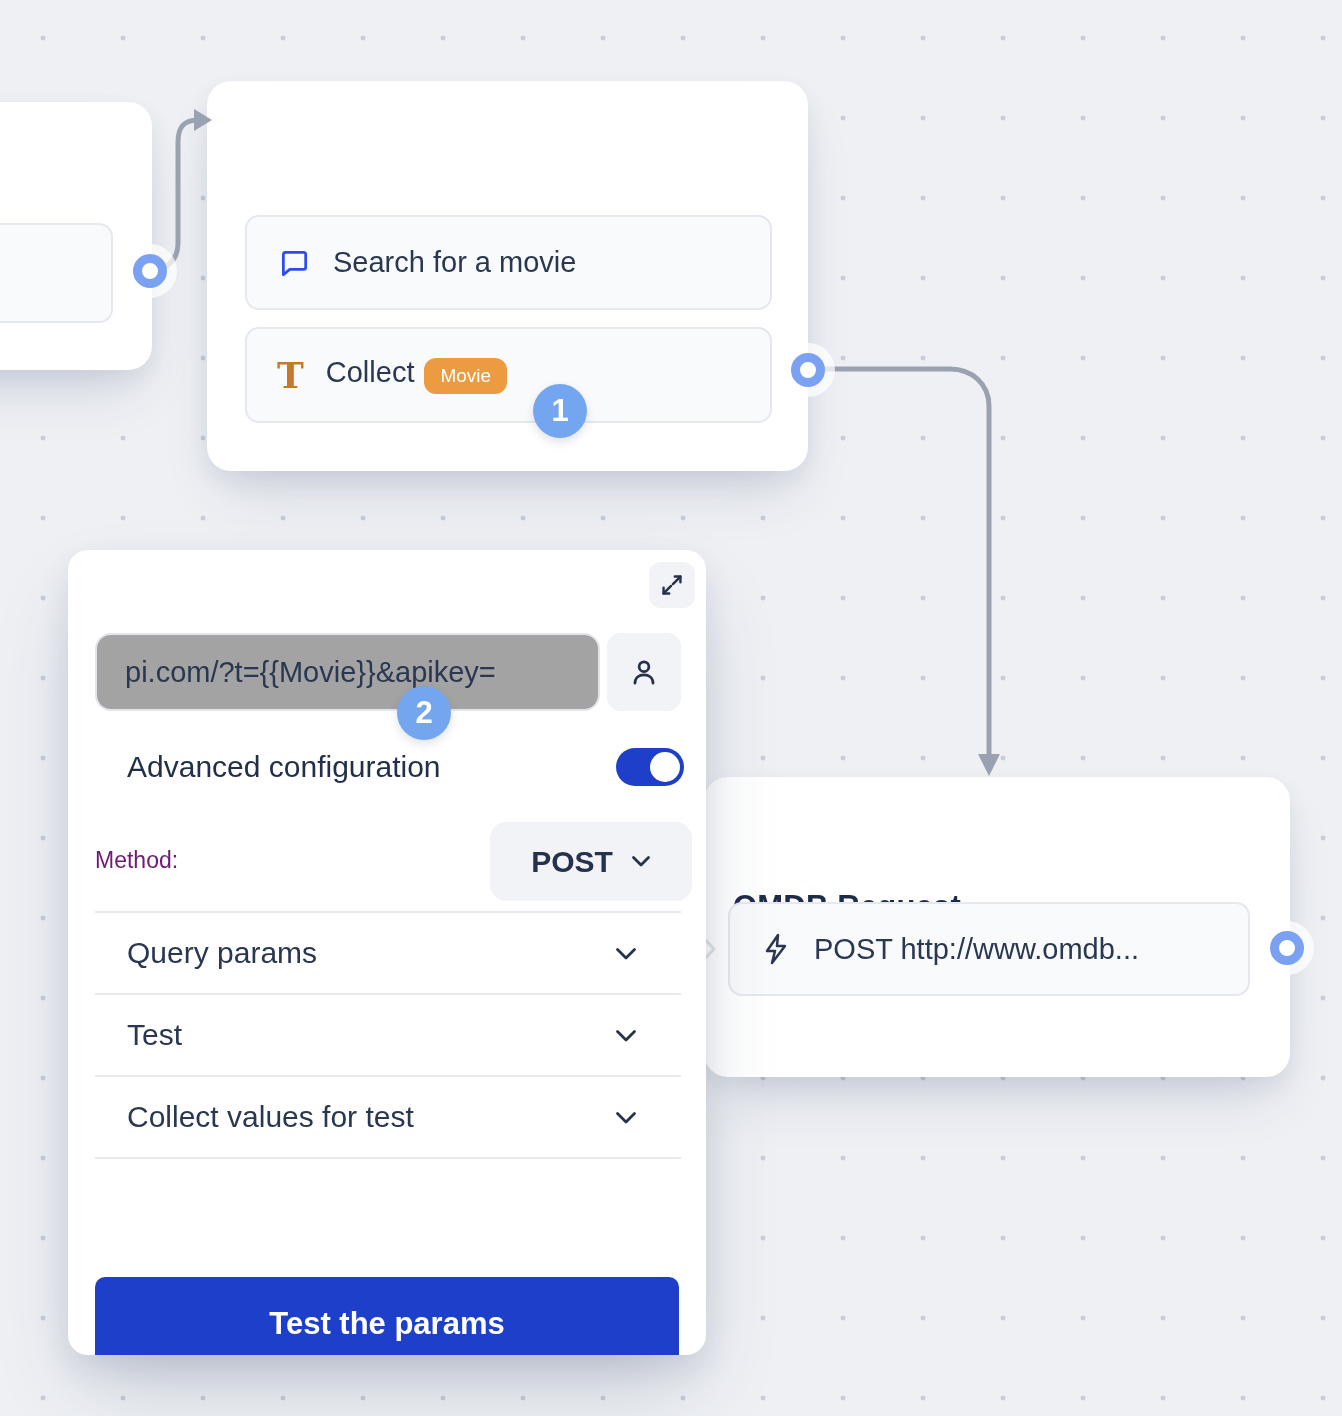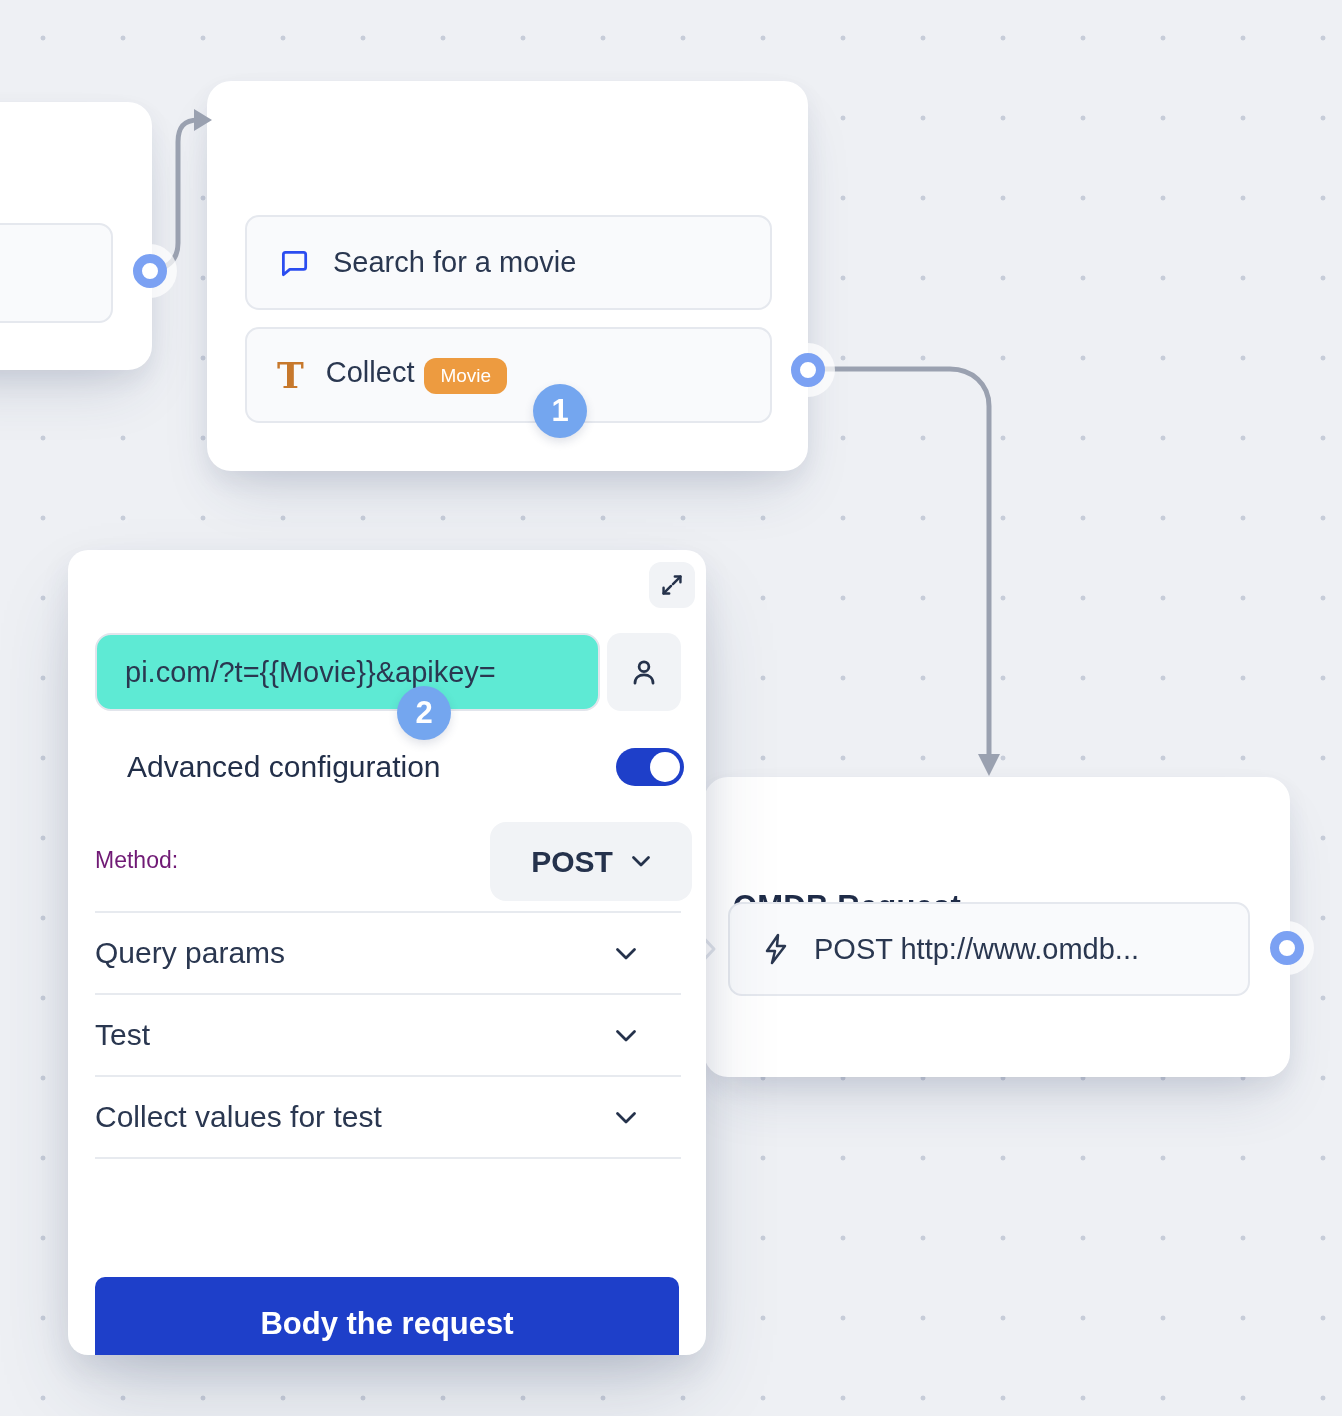--- a/index.html
+++ b/index.html
@@ -66,42 +66,42 @@
     border-radius:20px;overflow:hidden;z-index:40;
     box-shadow:0 14px 30px rgba(45,62,100,.10),0 40px 80px -20px rgba(45,62,100,.25);
   }
   .icon-btn{
     position:absolute;background:#f1f3f6;border:none;border-radius:14px;cursor:pointer;
     display:flex;align-items:center;justify-content:center;padding:0;
   }
   #expand-btn{left:581px;top:12px;width:46px;height:46px;border-radius:12px;}
   #url-input{
     position:absolute;left:27px;top:83px;width:505px;height:78px;border:2px solid #e2e5ec;
-    border-radius:16px;background:#5eead4;font-family:"Liberation Sans",sans-serif;
+    border-radius:16px;background:#a3a3a3;font-family:"Liberation Sans",sans-serif;
     font-size:29px;color:#2a3750;padding:0 10px 0 28px;outline:none;
   }
   #person-btn{left:539px;top:83px;width:74px;height:78px;}
   #adv-label{position:absolute;left:27px;top:200px;font-size:30px;color:#222f49;margin-left:32px;}
   .toggle{
     position:absolute;left:548px;top:198px;width:68px;height:38px;border-radius:19px;
     background:#1e3fc9;cursor:pointer;
   }
   .toggle .knob{position:absolute;right:4px;top:4px;width:30px;height:30px;border-radius:50%;background:#fff;}
   #method-label{position:absolute;left:27px;top:297px;font-size:23px;color:#701a75;}
   #method-select{
     left:422px;top:272px;width:202px;height:79px;border-radius:16px;
     display:flex;align-items:center;justify-content:center;gap:18px;
     font-size:30px;font-weight:600;color:#25324c;
   }
   #sections{position:absolute;left:27px;top:361px;width:586px;border-top:2px solid #e7eaef;}
   .section{
     position:relative;height:82px;border-bottom:2px solid #e7eaef;display:flex;align-items:center;
     font-size:30px;color:#2a3750;cursor:pointer;
   }
-  .section .section-label{}
+  .section .section-label{margin-left:32px;}
   .section .chev{position:absolute;right:44px;top:34px;}
   #test-btn{
     position:absolute;left:27px;top:727px;width:584px;height:94px;border:none;border-radius:10px;
     background:#1e3fc9;color:#fff;font-family:"Liberation Sans",sans-serif;
     font-size:31px;font-weight:600;cursor:pointer;
   }
   svg{display:block;}
 </style>
 </head>
 <body>
@@ -217,16 +217,16 @@
         </svg>
       </div>
       <div class="section">
         <span class="section-label">Collect values for test</span>
         <svg class="chev" width="22" height="14" viewBox="0 0 22 14">
           <path d="M2.5 2.5 L11 11 L19.5 2.5" fill="none" stroke="#25324b" stroke-width="2.8" stroke-linecap="round" stroke-linejoin="round"></path>
         </svg>
       </div>
     </div>
 
-    <button id="test-btn">Body the request</button>
+    <button id="test-btn">Test the params</button>
   </div>
 
 </div>
 
 </body></html>

